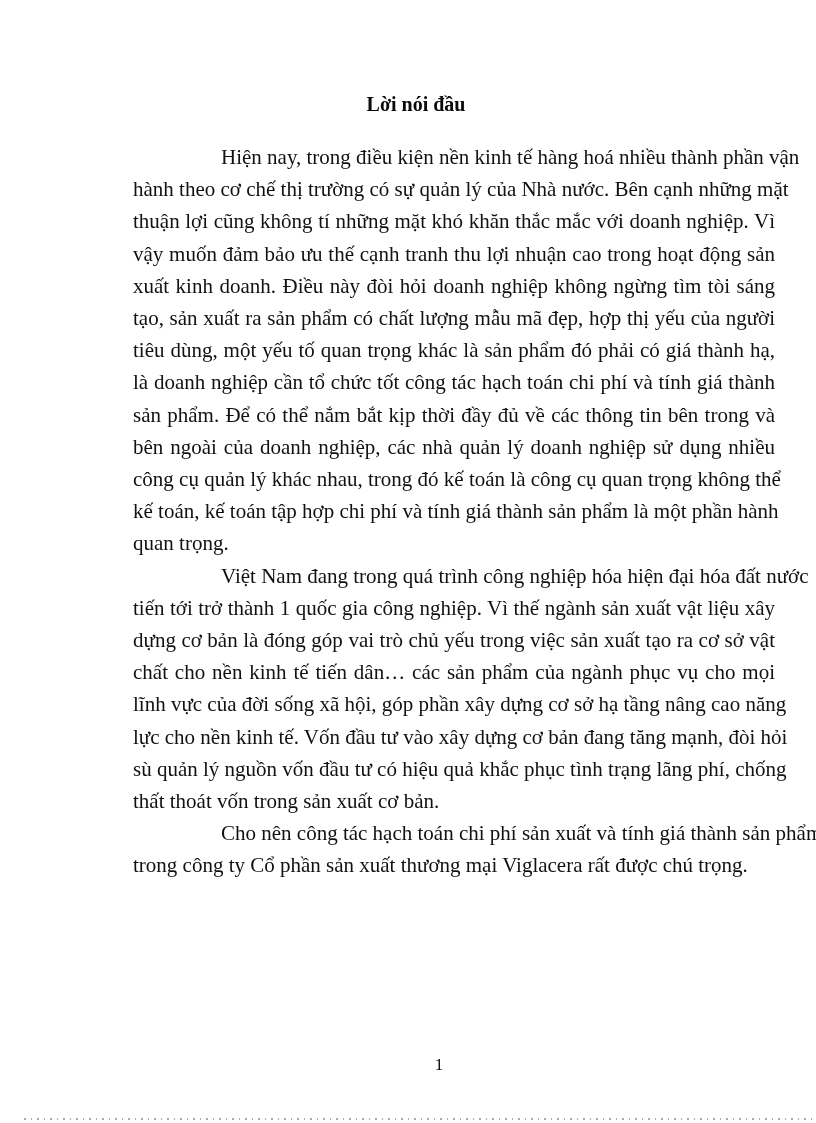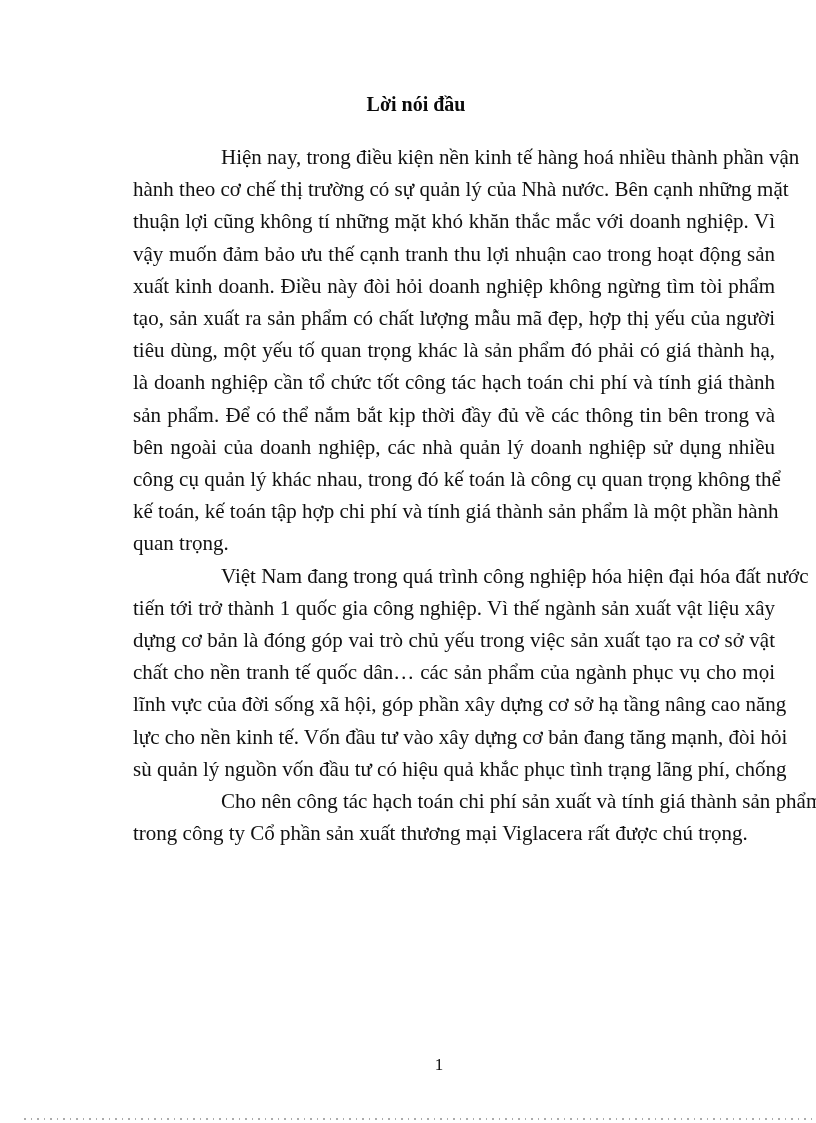--- a/index.html
+++ b/index.html
@@ -73,36 +73,37 @@
 <body>
 
 <div class="page">
   <div class="doc-title">Lời nói đầu</div>
 
   <div class="doc-body" id="doc-body">
       <div class="line indent">Hiện nay, trong điều kiện nền kinh tế hàng hoá nhiều thành phần vận</div>
       <div class="line">hành theo cơ chế thị trường có sự quản lý của Nhà nước. Bên cạnh những mặt</div>
       <div class="line">thuận lợi cũng không tí những mặt khó khăn thắc mắc với doanh nghiệp. Vì</div>
       <div class="line">vậy muốn đảm bảo ưu thế cạnh tranh thu lợi nhuận cao trong hoạt động sản</div>
-      <div class="line">xuất kinh doanh. Điều này đòi hỏi doanh nghiệp không ngừng tìm tòi phẩm</div>
+      <div class="line">xuất kinh doanh. Điều này đòi hỏi doanh nghiệp không ngừng tìm tòi sáng</div>
       <div class="line">tạo, sản xuất ra sản phẩm có chất lượng mẫu mã đẹp, hợp thị yếu của người</div>
       <div class="line">tiêu dùng, một yếu tố quan trọng khác là sản phẩm đó phải có giá thành hạ,</div>
       <div class="line">là doanh nghiệp cần tổ chức tốt công tác hạch toán chi phí và tính giá thành</div>
       <div class="line">sản phẩm. Để có thể nắm bắt kịp thời đầy đủ về các thông tin bên trong và</div>
       <div class="line">bên ngoài của doanh nghiệp, các nhà quản lý doanh nghiệp sử dụng nhiều</div>
       <div class="line">công cụ quản lý khác nhau, trong đó kế toán là công cụ quan trọng không thể</div>
       <div class="line">kế toán, kế toán tập hợp chi phí và tính giá thành sản phẩm là một phần hành</div>
       <div class="line last">quan trọng.</div>
       <div class="line indent">Việt Nam đang trong quá trình công nghiệp hóa hiện đại hóa đất nước</div>
       <div class="line">tiến tới trở thành 1 quốc gia công nghiệp. Vì thế ngành sản xuất vật liệu xây</div>
       <div class="line">dựng cơ bản là đóng góp vai trò chủ yếu trong việc sản xuất tạo ra cơ sở vật</div>
-      <div class="line">chất cho nền tranh tế quốc dân… các sản phẩm của ngành phục vụ cho mọi</div>
+      <div class="line">chất cho nền kinh tế tiến dân… các sản phẩm của ngành phục vụ cho mọi</div>
       <div class="line">lĩnh vực của đời sống xã hội, góp phần xây dựng cơ sở hạ tầng nâng cao năng</div>
       <div class="line">lực cho nền kinh tế. Vốn đầu tư vào xây dựng cơ bản đang tăng mạnh, đòi hỏi</div>
       <div class="line">sù quản lý nguồn vốn đầu tư có hiệu quả khắc phục tình trạng lãng phí, chống</div>
+      <div class="line last">thất thoát vốn trong sản xuất cơ bản.</div>
       <div class="line indent">Cho nên công tác hạch toán chi phí sản xuất và tính giá thành sản phẩm</div>
       <div class="line last">trong công ty Cổ phần sản xuất thương mại Viglacera rất được chú trọng.</div>
     </div>
 
   <div class="page-number">1</div>
 
   <div class="dotted-border-bottom"></div>
 </div>
 
 </body></html>

